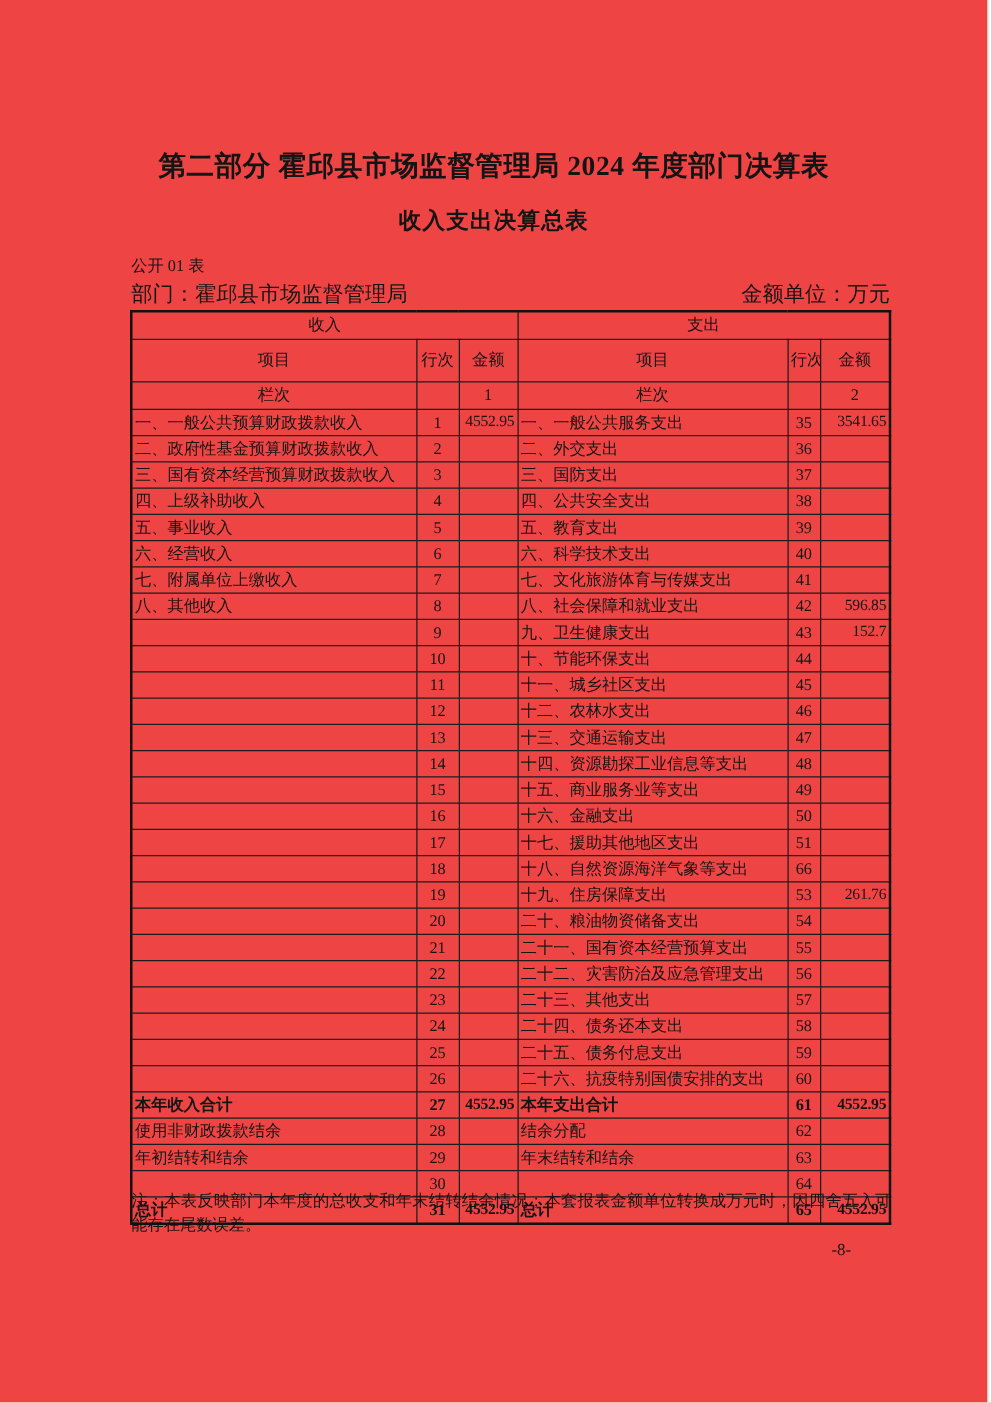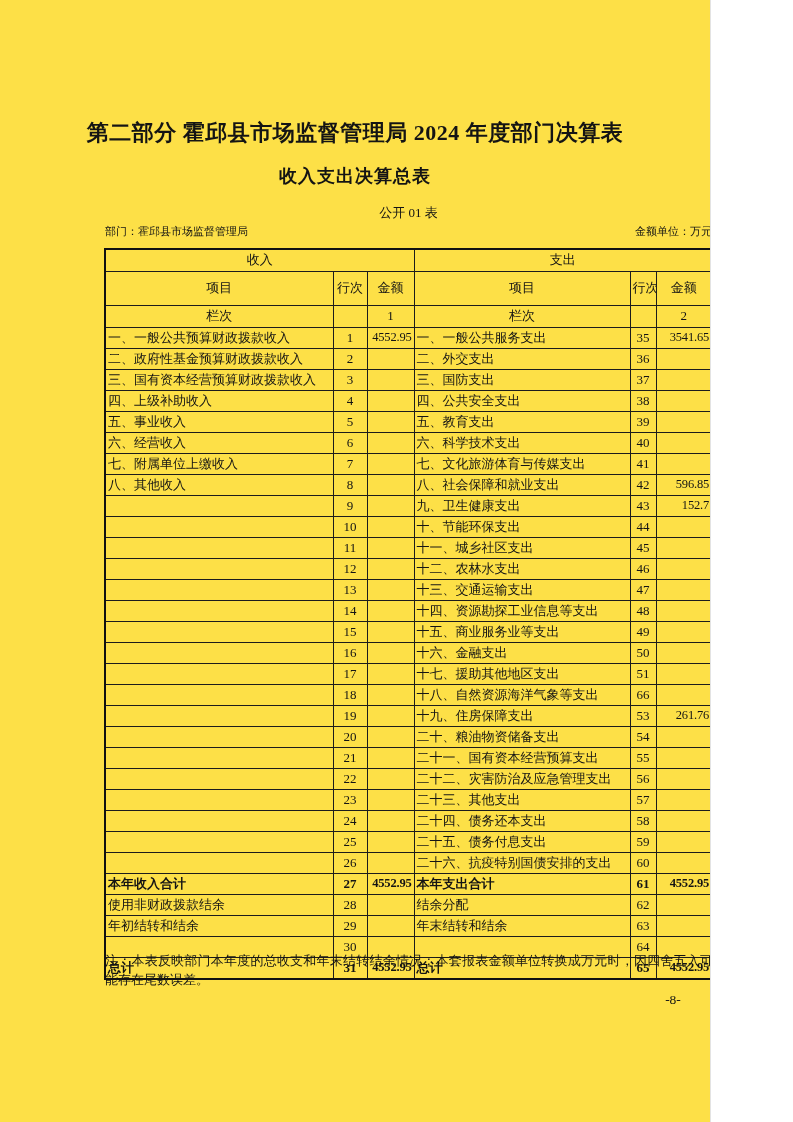--- a/index.html
+++ b/index.html
@@ -1,41 +1,41 @@
 <!DOCTYPE html>
 <html><head>
 <meta charset="utf-8">
 <style>
   html,body { margin:0; padding:0; background:#ffffff; }
   .page {
     position:relative;
-    width:710px; height:1122px;
-    background:#fde047;
+    width:790px; height:1122px;
+    background:#ef4444;
     outline:1px solid #e3e3e3;
     font-family:"Liberation Serif","DejaVu Serif",serif;
     color:#141414;
     overflow:hidden;
   }
   .doc-title {
     position:absolute; top:118px; left:0; width:100%;
     text-align:center; font-size:22px; font-weight:bold;
     letter-spacing:0.5px; white-space:nowrap;
   }
   .doc-subtitle {
     position:absolute; top:164px; left:0; width:100%;
     text-align:center; font-size:18px; font-weight:bold;
     letter-spacing:1px;
   }
   .table-code {
     position:absolute; top:204px; left:105px; width:607px;
-    text-align:center; font-size:13px;
+    text-align:left; font-size:13px;
   }
   .meta-line {
     position:absolute; top:224px; left:105px; width:607px;
-    display:flex; justify-content:space-between; font-size:11px;
+    display:flex; justify-content:space-between; font-size:17px;
   }
   table.summary {
     position:absolute; top:248px; left:104px;
     width:609px; border-collapse:collapse; table-layout:fixed;
     font-size:13px;
   }
   table.summary td, table.summary th {
     border:1px solid #1c1c1c;
     padding:0 2px;
     height:20px;

